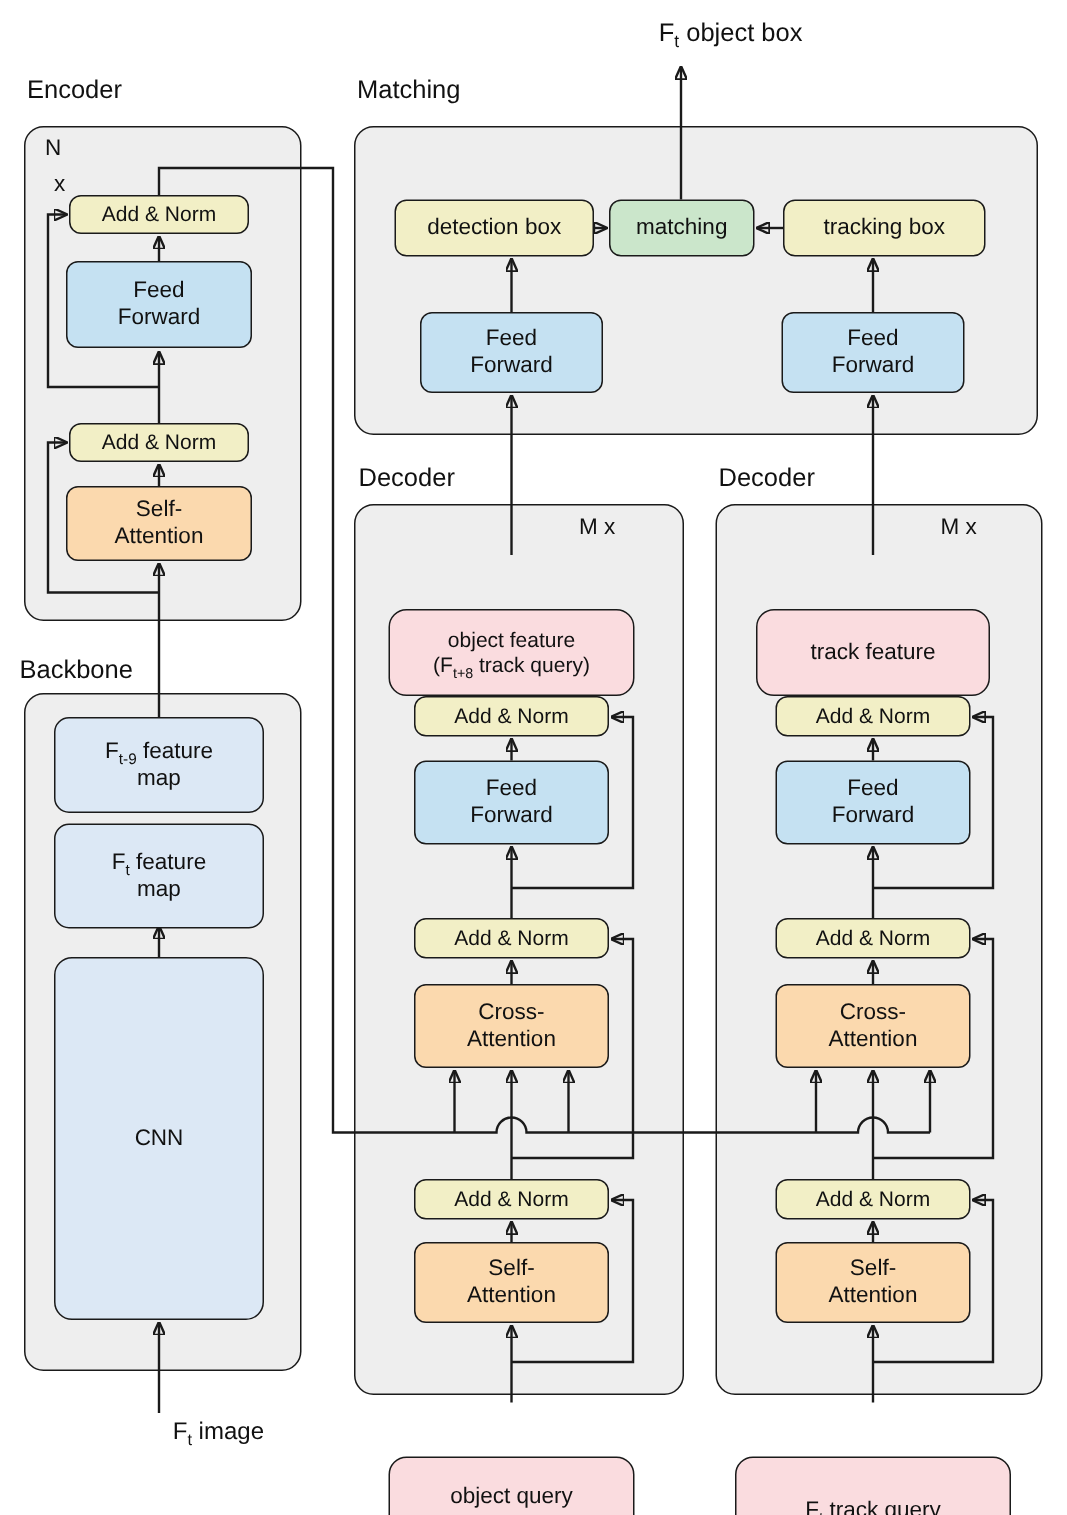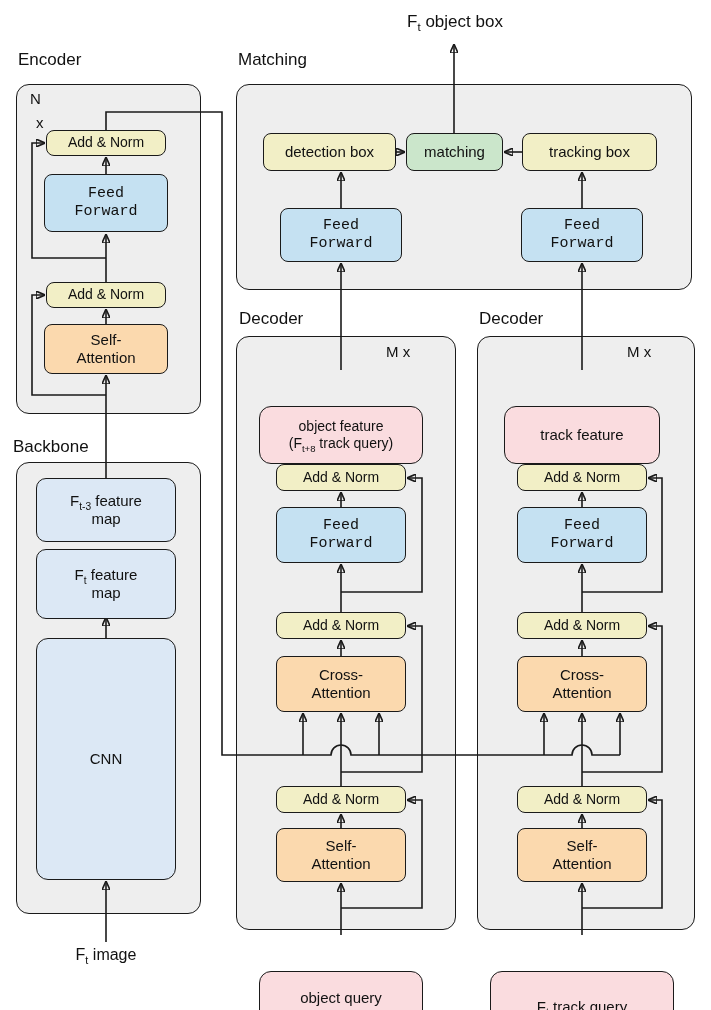--- a/index.html
+++ b/index.html
@@ -15,28 +15,28 @@
 
   .box { position:absolute; z-index:3; box-sizing:border-box; border:1.5px solid #1a1a1a;
          border-radius:8px; display:flex; flex-direction:column; align-items:center;
          justify-content:center; text-align:center; color:#111; font-size:15px; line-height:1.22; }
   .sm  { font-size:14px; }
   .xs  { font-size:14px; }
   .r10 { border-radius:10px; }
   .r12 { border-radius:12px; }
 
   .yellow    { background:#f2efc6; }
-  .blue      { background:#c5e1f2;font-family:Liberation Mono, monospace; }
+  .blue      { background:#c5e1f2; }
   .orange    { background:#fbd9ae; }
   .pink      { background:#fadcdf;margin-top:36px; }
   .lightblue { background:#dce8f5; }
   .green     { background:#cbe6cb; }
 
   .lbl { position:absolute; z-index:3; color:#111; font-size:17px; white-space:nowrap; }
-  .lbl.c { text-align:center; white-space:normal; }
+  .lbl.c { text-align:right; white-space:normal; }
   .lbl.s { font-size:15px; }
   sub { font-size:68%; line-height:0; }
 </style>
 </head>
 <body>
 
 <div class="stage">
 
   <div class="container" style="left:16px;top:84px;width:185px;height:330px"></div>
   <div class="container" style="left:16px;top:462px;width:185px;height:452px"></div>
@@ -107,21 +107,21 @@
   </div>
   <div class="box yellow sm" style="left:46px;top:282px;width:120px;height:26px">
     <span>Add &amp; Norm</span>
   </div>
   <div class="box orange" style="left:44px;top:324px;width:124px;height:50px">
     <span>Self-</span>
     <span>Attention</span>
   </div>
 
   <div class="box lightblue r10" style="left:36px;top:478px;width:140px;height:64px">
-    <span><span>F</span><sub>t-3</sub><span> feature</span></span>
+    <span><span>F</span><sub>t-9</sub><span> feature</span></span>
     <span>map</span>
   </div>
   <div class="box lightblue r10" style="left:36px;top:549px;width:140px;height:70px">
     <span><span>F</span><sub>t</sub><span> feature</span></span>
     <span>map</span>
   </div>
   <div class="box yellow" style="left:263px;top:133px;width:133px;height:38px">
     <span>detection box</span>
   </div>
 

